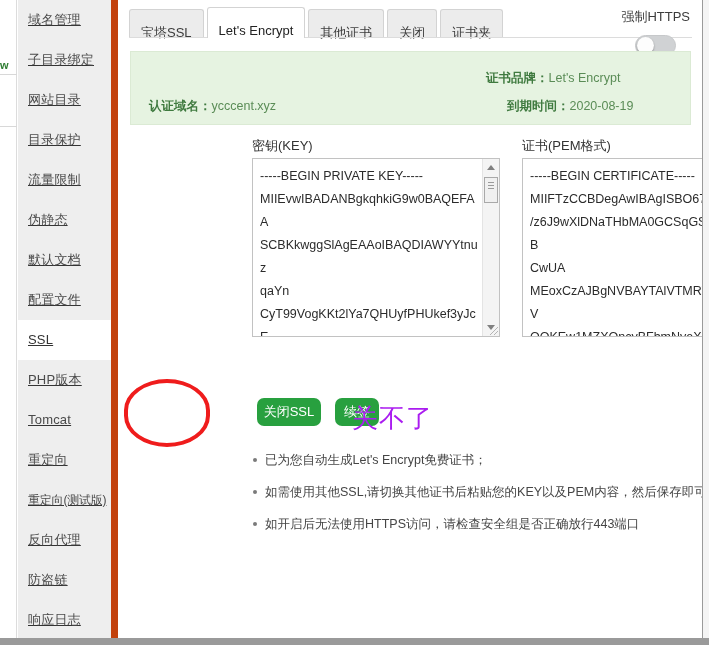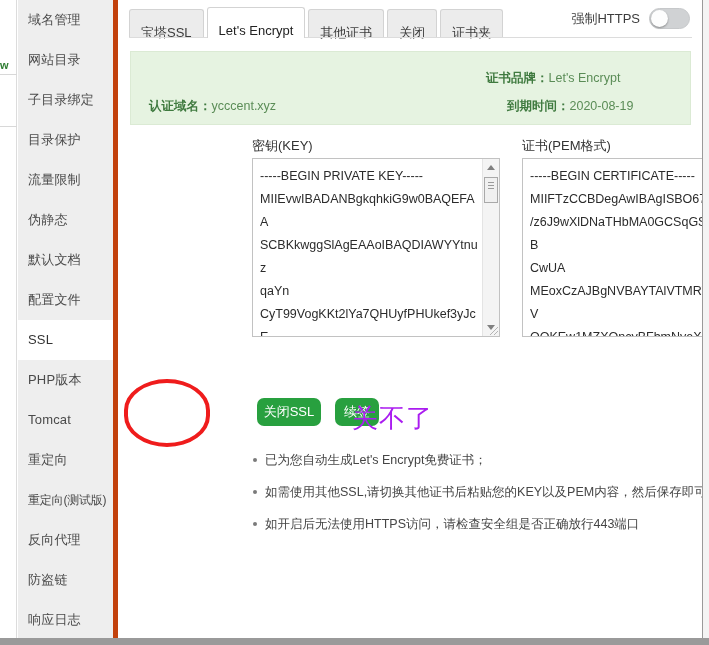--- a/index.html
+++ b/index.html
@@ -70,22 +70,23 @@
     background: #d8d8d8;
   }
 
   
   #sidebar {
     position: absolute;
     left: 18px; top: 0;
     width: 100px;
     height: 640px;
     background: #eeeeee;
-    border-right: 5px solid #c2410c;
-    box-sizing: border-box;
+    border-right: 7px solid #c2410c;
+    box-sizing: border-box;
+    text-decoration: underline;
   }
   .side-item {
     height: 40px;
     line-height: 40px;
     padding-left: 10px;
     font-size: 13px;
     color: #4a4a4a;
     white-space: nowrap;
     cursor: pointer;
     letter-spacing: 0.2px;
@@ -154,20 +155,21 @@
     height: 1px;
     background: #dcdcdc;
   }
   .https-group {
     position: absolute;
     right: 12px;
     top: 8px;
     display: flex;
     align-items: center;
     gap: 9px;
+    flex-direction: column;
   }
   .https-label {
     font-size: 13px;
     color: #3c3c3c;
     white-space: nowrap;
   }
   .toggle {
     width: 41px;
     height: 21px;
     border-radius: 11px;
@@ -378,22 +380,22 @@
 <div id="page">
 
   <div class="edge-left-strip">
     <div class="left-fragment">w</div>
     <div class="left-hairline"></div>
     <div class="left-hairline2"></div>
   </div>
 
   <nav id="sidebar">
     <div class="side-item">域名管理</div>
+    <div class="side-item">子目录绑定</div>
     <div class="side-item">网站目录</div>
-    <div class="side-item">子目录绑定</div>
     <div class="side-item">目录保护</div>
     <div class="side-item">流量限制</div>
     <div class="side-item">伪静态</div>
     <div class="side-item">默认文档</div>
     <div class="side-item">配置文件</div>
     <div class="side-item active">SSL</div>
     <div class="side-item">PHP版本</div>
     <div class="side-item">Tomcat</div>
     <div class="side-item">重定向</div>
     <div class="side-item small">重定向(测试版)</div>

